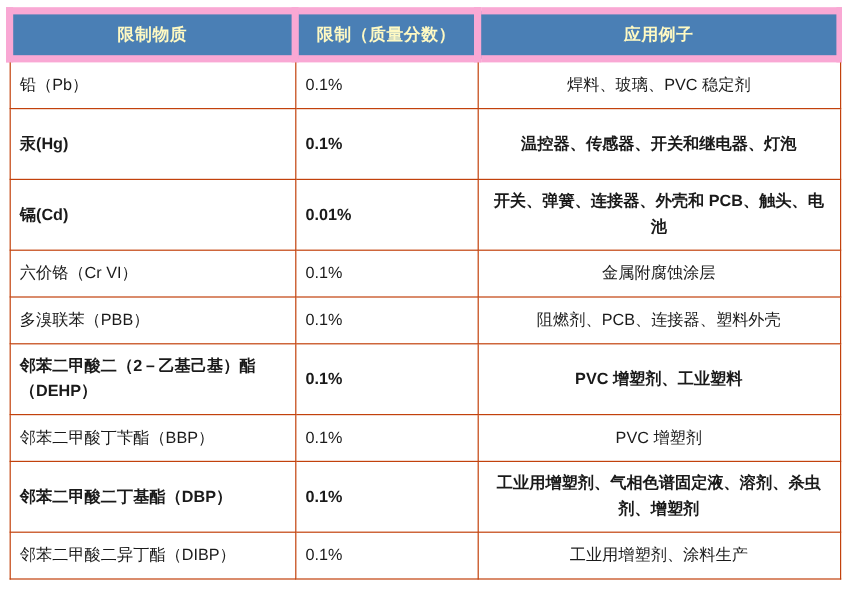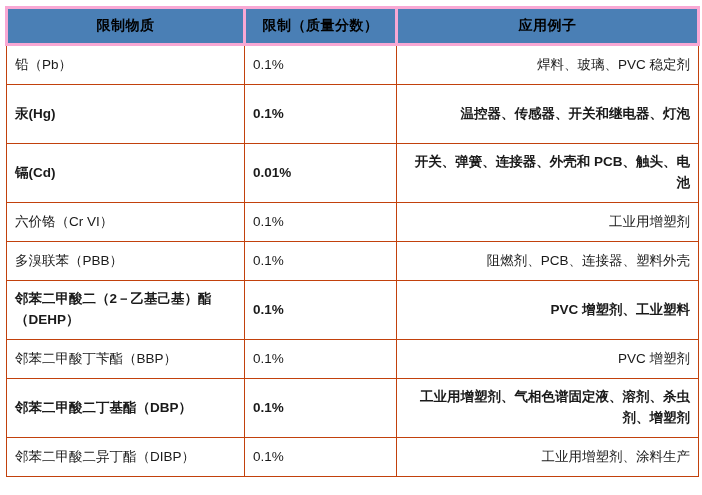--- a/index.html
+++ b/index.html
@@ -24,42 +24,42 @@
     table-layout: fixed;
     font-size: 13.5px;
     color: #1a1a1a;
   }
   table.rohs col.c0 { width: 238px; }
   table.rohs col.c1 { width: 152px; }
   table.rohs col.c2 { width: 302px; }
 
   table.rohs thead th {
     background: #4a7fb5;
-    color: #000000;
+    color: #fef9c3;
     font-weight: bold;
     font-size: 14px;
     text-align: center;
     padding: 8px 6px;
-    border: 3px solid #f9a8d4;
+    border: 6px solid #f9a8d4;
     letter-spacing: 0.5px;
   }
   table.rohs tbody td {
     border: 1px solid #c2410c;
     padding: 7px 8px;
     vertical-align: middle;
     line-height: 1.55;
   }
   table.rohs tbody td.col-sub {
     text-align: left;
   }
   table.rohs tbody td.col-lim {
     text-align: left;
   }
   table.rohs tbody td.col-app {
-    text-align: right;
+    text-align: center;
   }
   table.rohs tbody tr.h-tall td {
     height: 44px;
     font-weight: bold;
   }
   table.rohs tbody tr.h-short td {
     height: 24px;
   }
 </style>
 </head>
@@ -91,21 +91,21 @@
           <td class="col-app">温控器、传感器、开关和继电器、灯泡</td>
         </tr>
         <tr class="h-tall">
           <td class="col-sub">镉(Cd)</td>
           <td class="col-lim">0.01%</td>
           <td class="col-app">开关、弹簧、连接器、外壳和 PCB、触头、电池</td>
         </tr>
         <tr class="h-short">
           <td class="col-sub">六价铬（Cr VI）</td>
           <td class="col-lim">0.1%</td>
-          <td class="col-app">工业用增塑剂</td>
+          <td class="col-app">金属附腐蚀涂层</td>
         </tr>
         <tr class="h-short">
           <td class="col-sub">多溴联苯（PBB）</td>
           <td class="col-lim">0.1%</td>
           <td class="col-app">阻燃剂、PCB、连接器、塑料外壳</td>
         </tr>
         <tr class="h-tall">
           <td class="col-sub">邻苯二甲酸二（2－乙基己基）酯（DEHP）</td>
           <td class="col-lim">0.1%</td>
           <td class="col-app">PVC 增塑剂、工业塑料</td>

